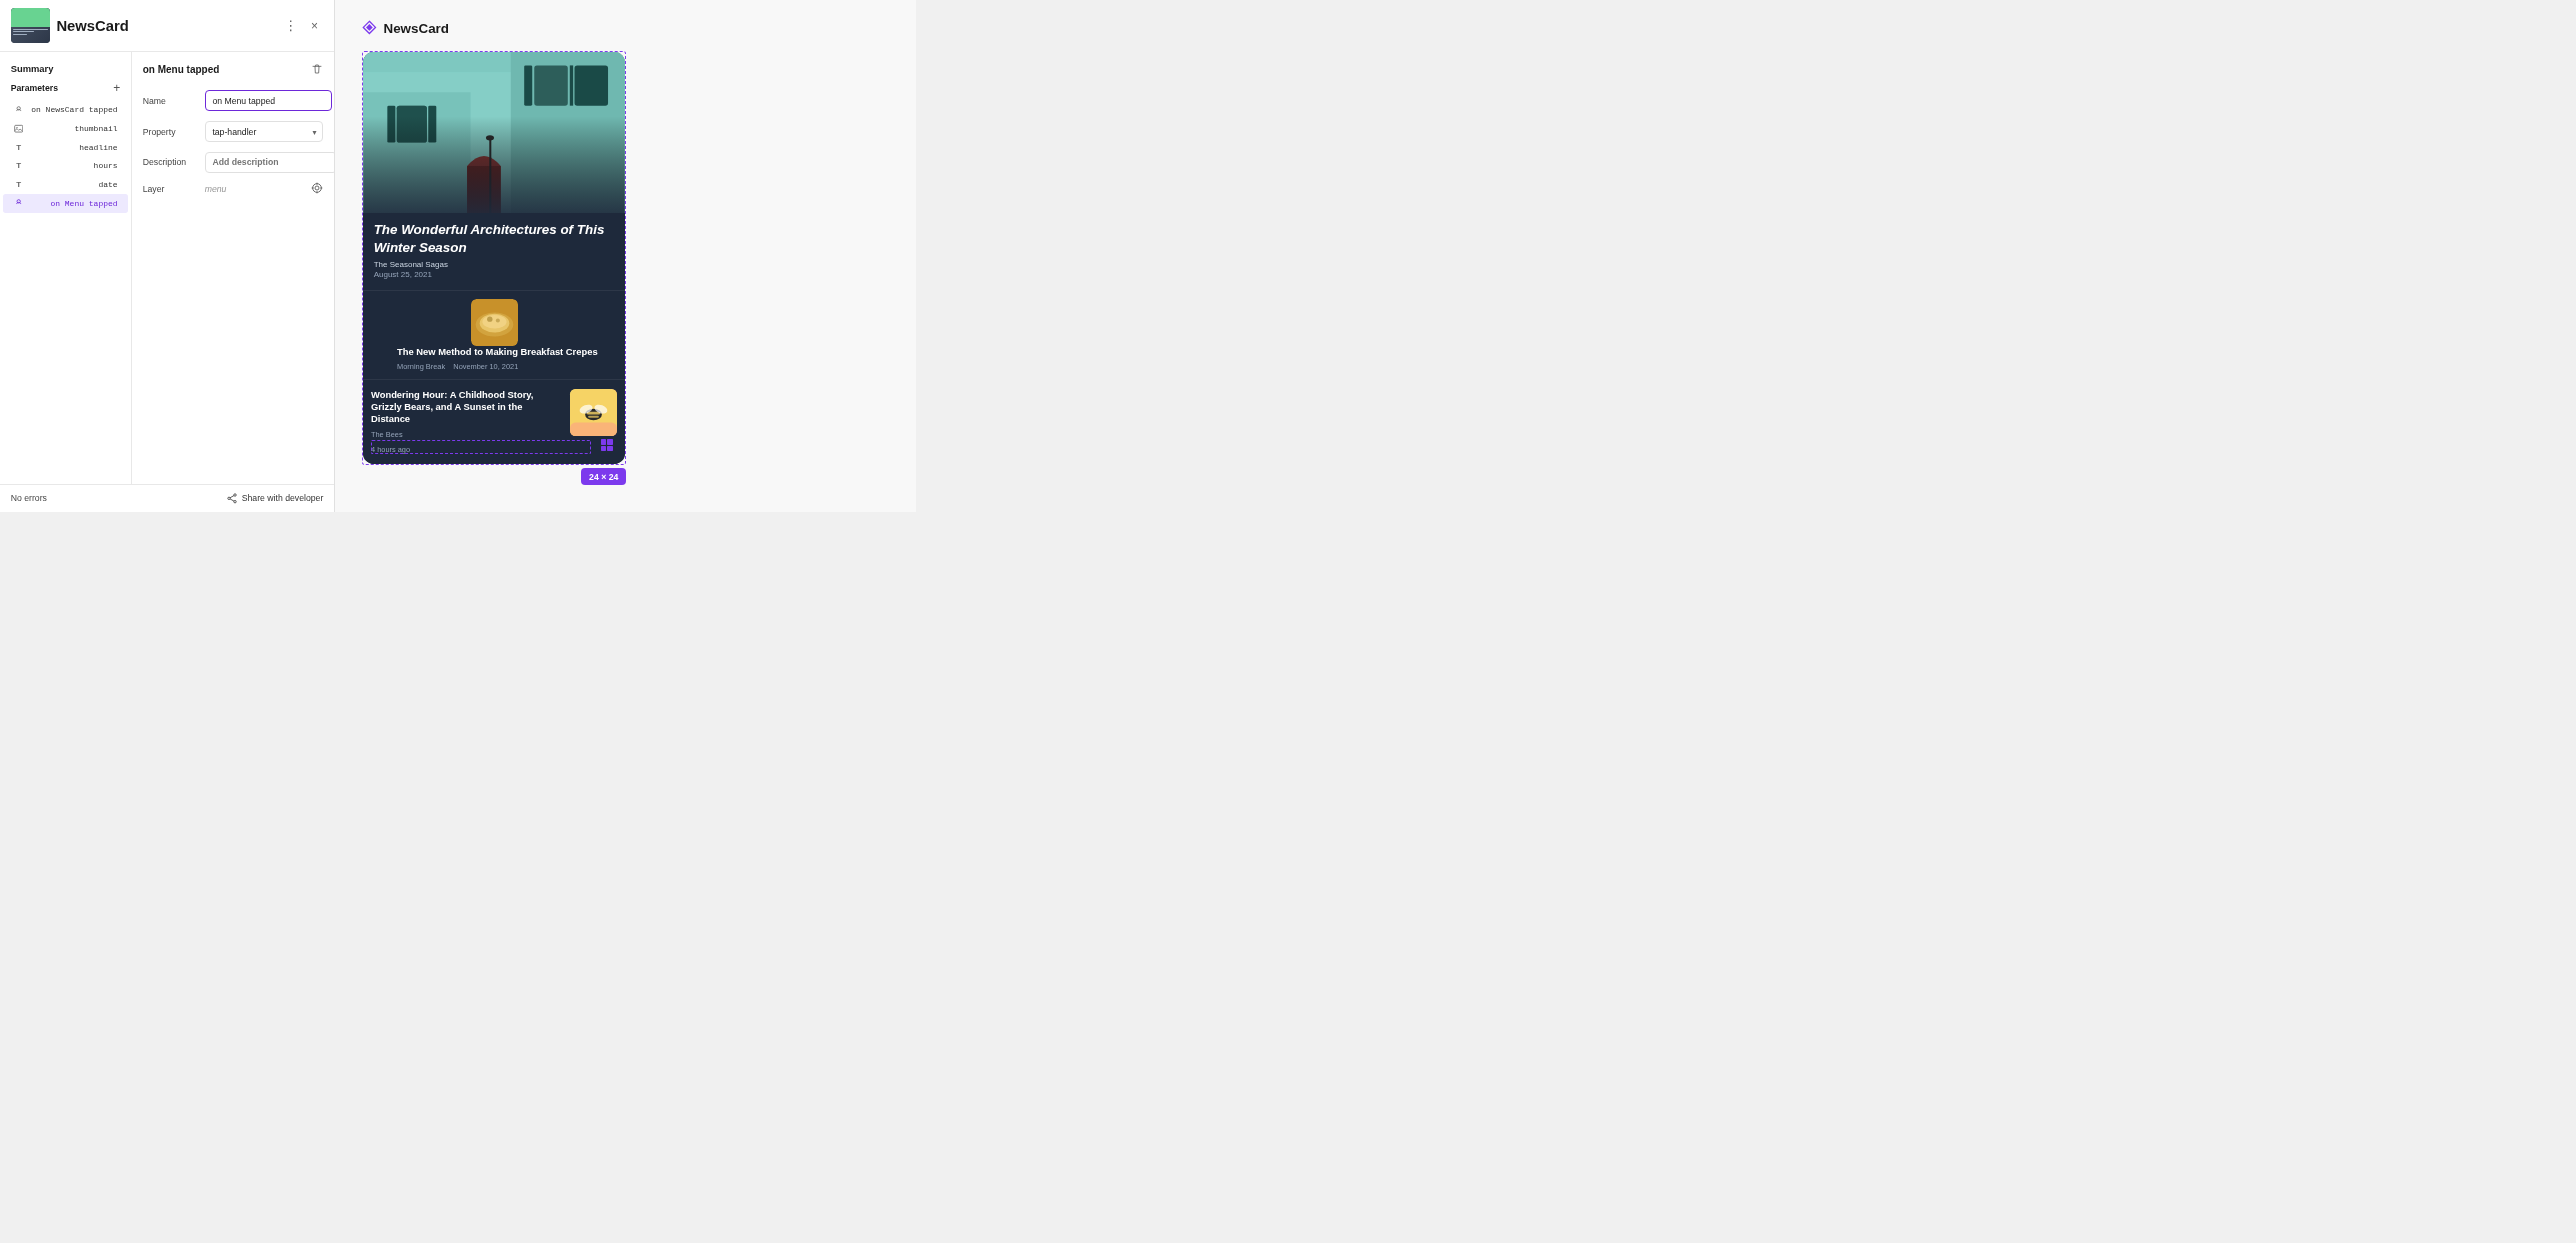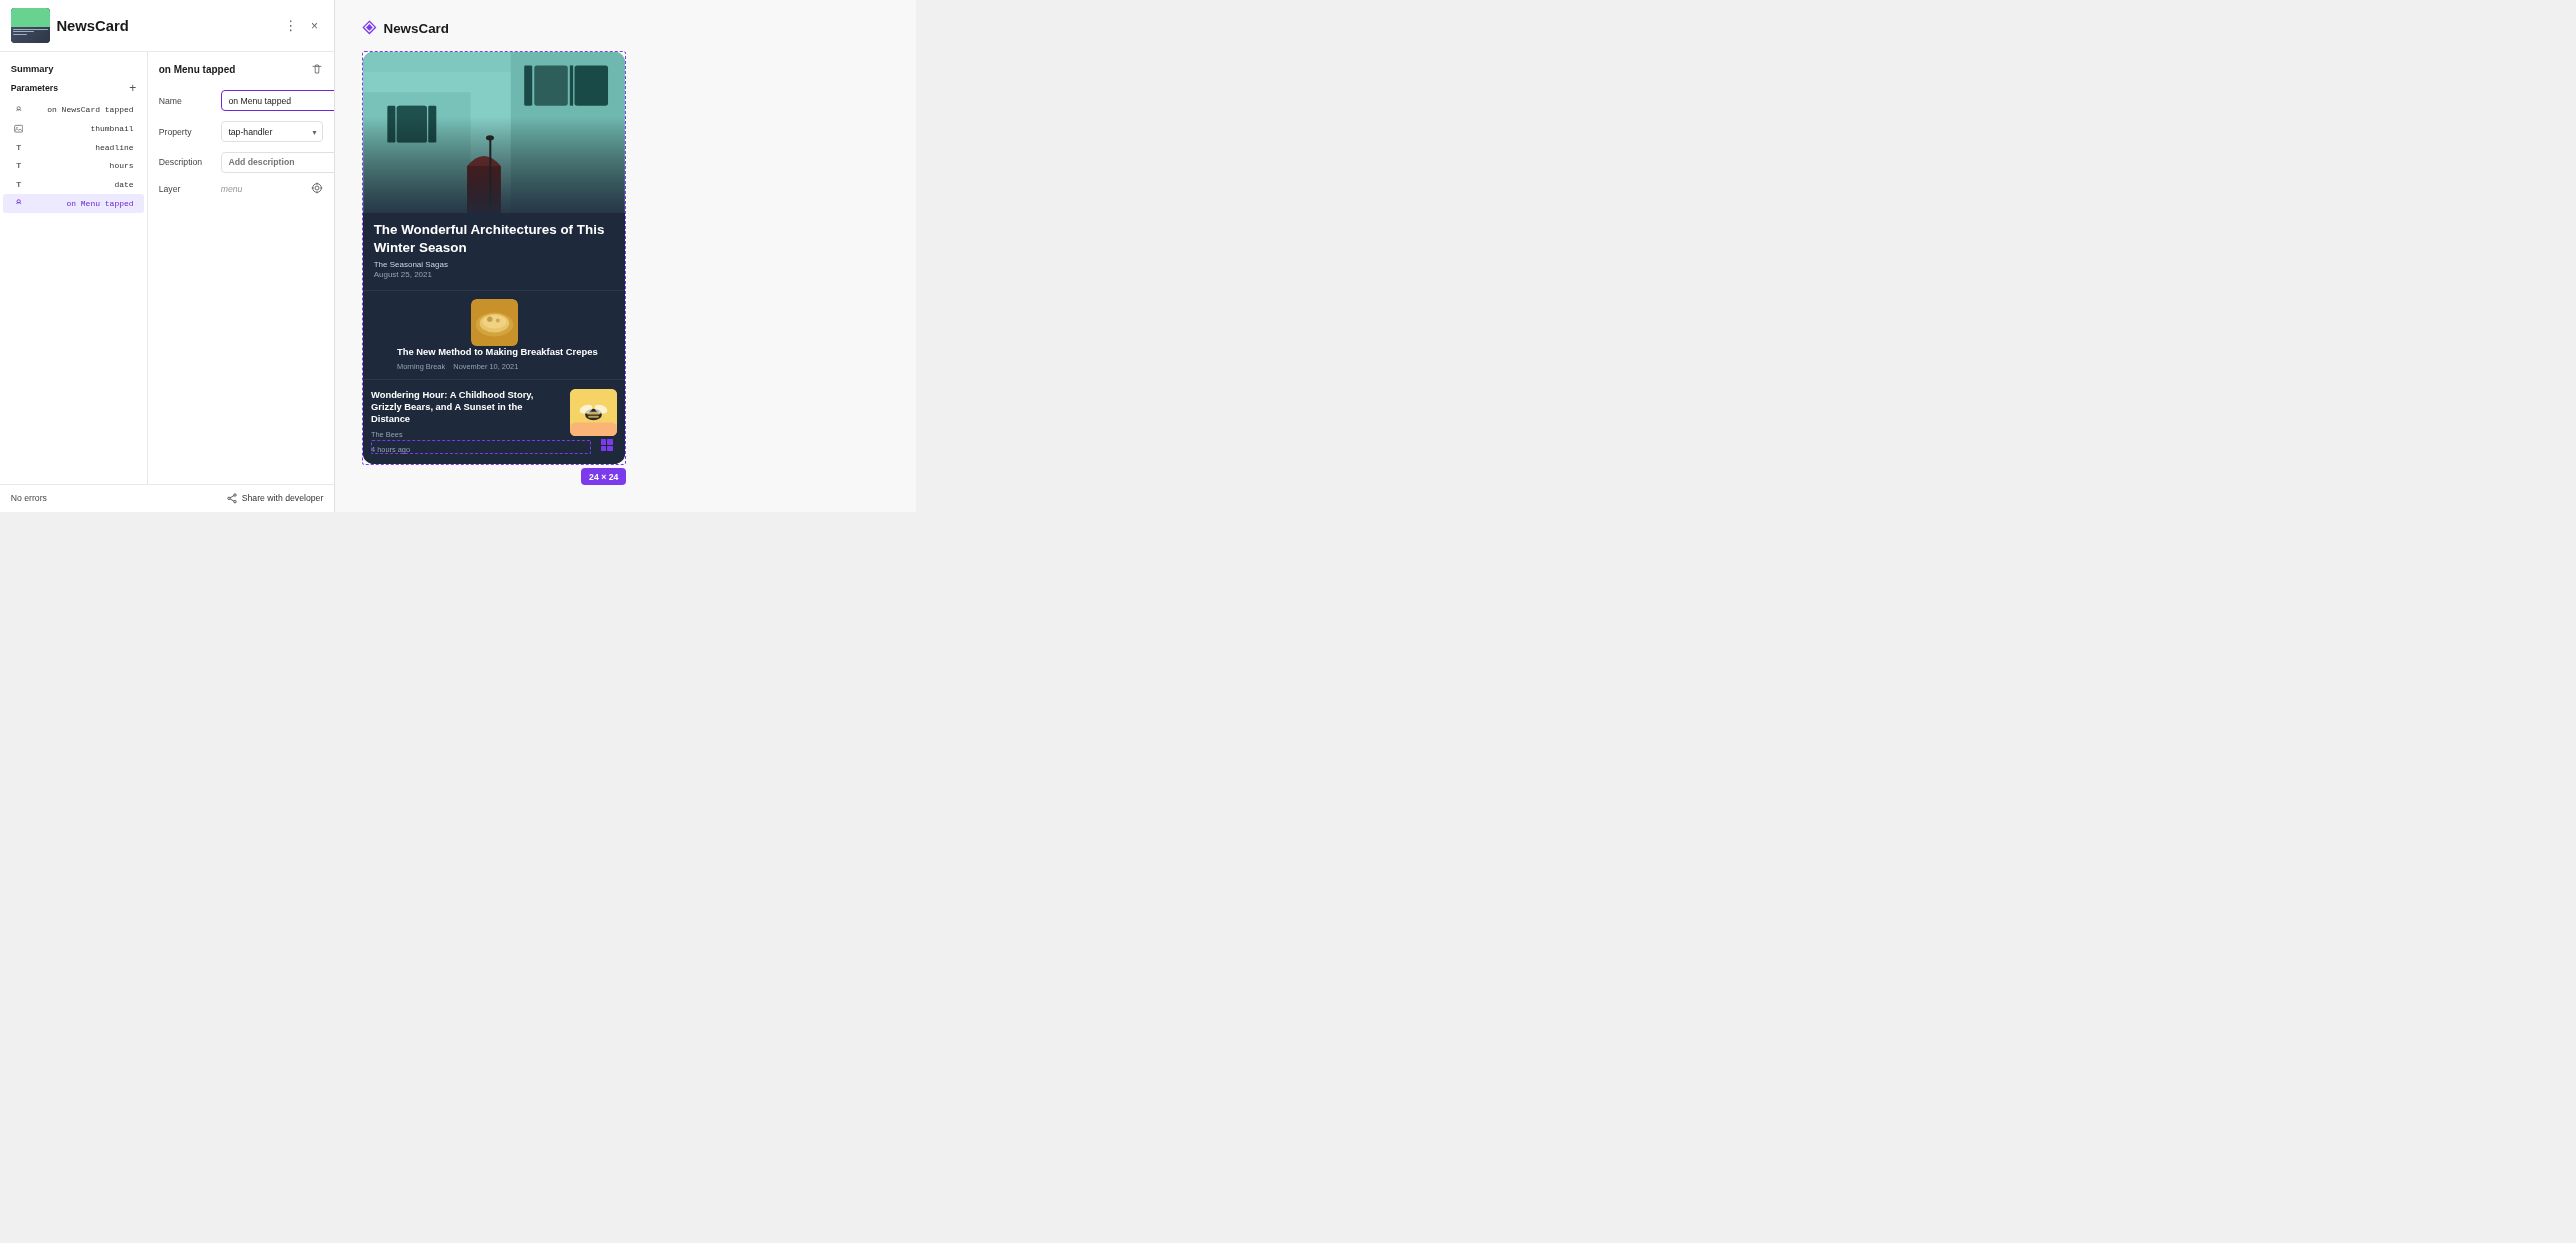--- a/index.html
+++ b/index.html
@@ -92,21 +92,21 @@
 
     
     .panel-content {
       display: flex;
       flex: 1;
       overflow: hidden;
     }
 
     
     .params-sidebar {
-      width: 148px;
+      width: 132px;
       border-right: 0.7px solid #e8e8e8;
       padding: 10.7px 0;
       overflow-y: auto;
     }
     .section-title {
       font-size: 9.4px;
       font-weight: 600;
       color: #1a1a1a;
       padding: 0 10.7px 8px;
     }
@@ -333,20 +333,21 @@
     }
     .hero-content {
       padding: 8px 10.7px 10.7px;
     }
     .hero-title {
       font-size: 13.4px;
       font-weight: 700;
       color: #fff;
       line-height: 1.3;
       margin-bottom: 4px;
+      font-style: italic;
     }
     .hero-author {
       font-size: 8px;
       color: #cbd5e1;
       margin-bottom: 1.3px;
     }
     .hero-date {
       font-size: 8px;
       color: #94a3b8;
     }

